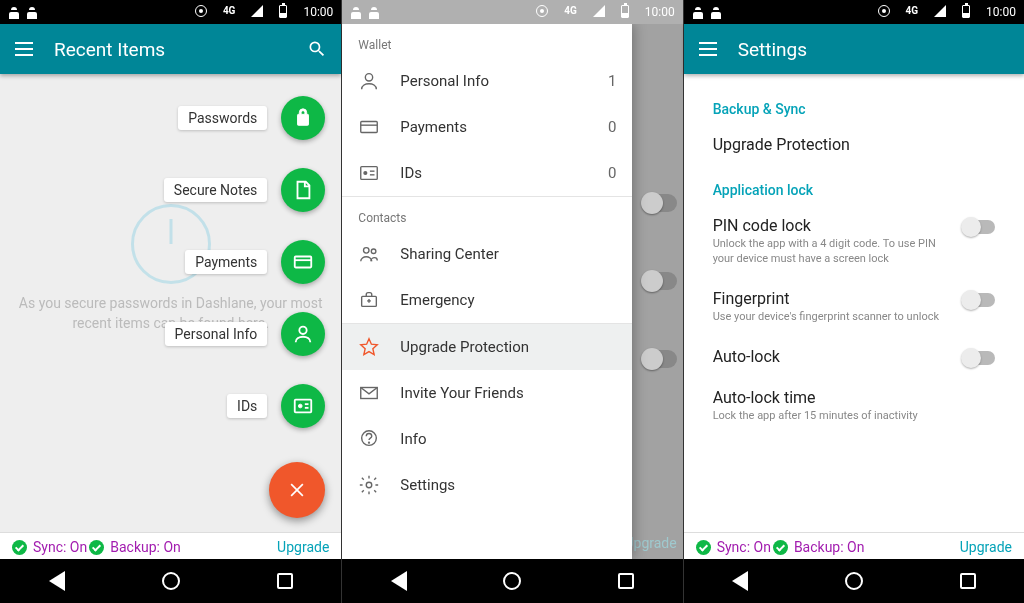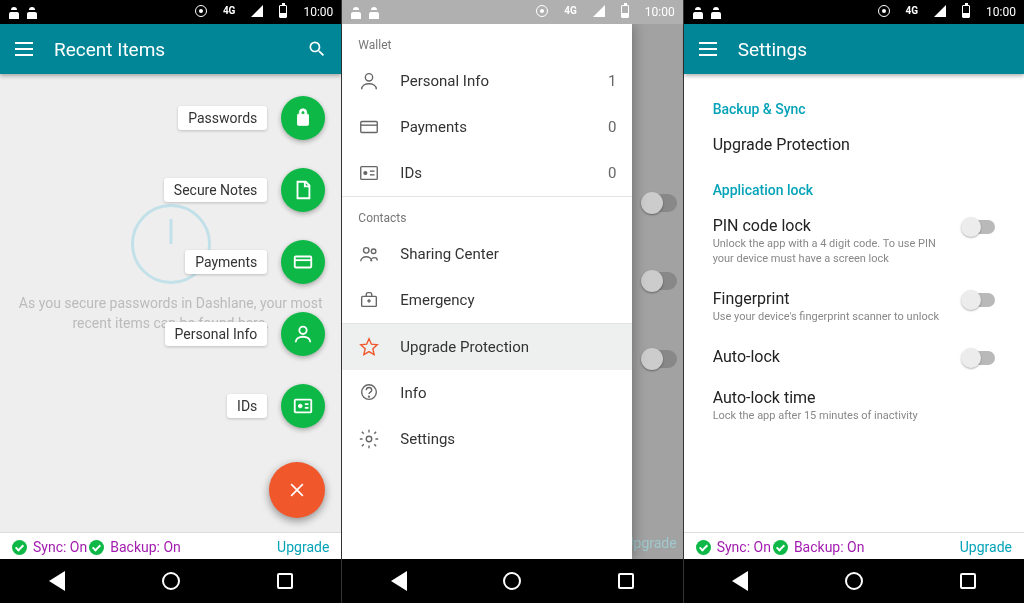--- a/index.html
+++ b/index.html
@@ -345,20 +345,29 @@
         <span class="drawer-icon">
             <svg viewBox="0 0 24 24" fill="none" stroke="#f0572b" stroke-width="1.5">
               <path d="M12 3l2.6 5.9 6.4.6-4.8 4.4 1.4 6.3L12 17l-5.6 3.2 1.4-6.3L3 9.5l6.4-.6z"></path>
             </svg>
           </span>
         <span class="lbl">Upgrade Protection</span>
       </div>
       <div class="drawer-item">
         <span class="drawer-icon">
             <svg viewBox="0 0 24 24" fill="none" stroke="#666" stroke-width="1.5">
+              <rect x="3" y="6" width="18" height="12"></rect>
+              <path d="M3 6l9 7 9-7"></path>
+            </svg>
+          </span>
+        <span class="lbl">Invite Your Friends</span>
+      </div>
+      <div class="drawer-item">
+        <span class="drawer-icon">
+            <svg viewBox="0 0 24 24" fill="none" stroke="#666" stroke-width="1.5">
               <circle cx="12" cy="11" r="8"></circle>
               <path d="M9 9a3 3 0 116 0c0 2-3 2-3 4"></path>
               <circle cx="12" cy="16" r="0.5" fill="#666"></circle>
             </svg>
           </span>
         <span class="lbl">Info</span>
       </div>
       <div class="drawer-item">
         <span class="drawer-icon">
             <svg viewBox="0 0 24 24" fill="none" stroke="#666" stroke-width="1.5">

